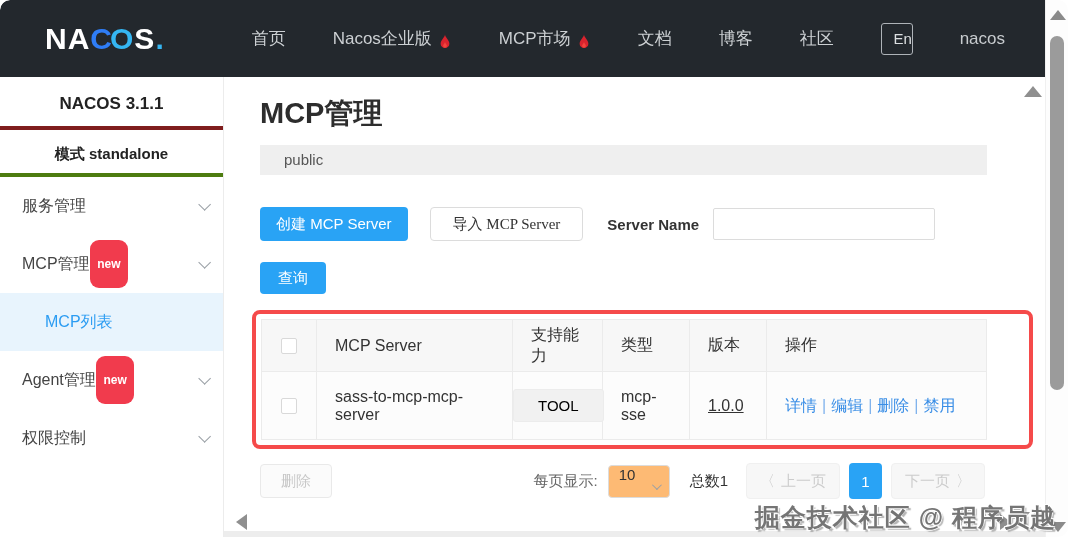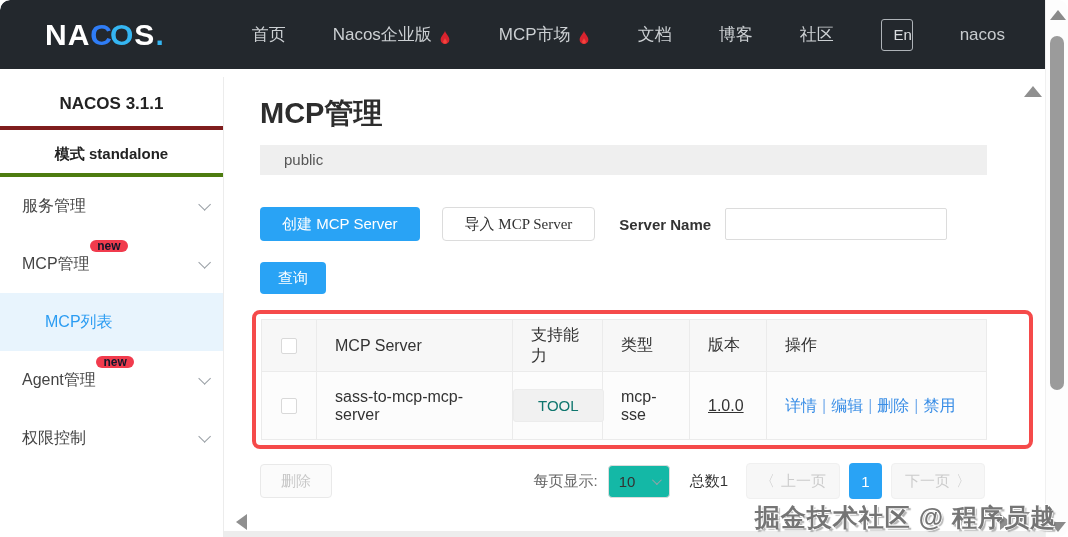--- a/index.html
+++ b/index.html
@@ -1,80 +1,80 @@
 <!DOCTYPE html>
 <html><head>
 <meta charset="utf-8">
 <style>
   * { margin:0; padding:0; box-sizing:border-box; }
   html,body { background:#ffffff; }
   body { font-family:"Liberation Sans","DejaVu Sans",sans-serif; width:1068px; height:537px; overflow:hidden; }
   .window { position:relative; width:1068px; height:537px; border-radius:10px; overflow:hidden; background:#fff; }
 
   
-  .navbar { position:absolute; left:0; top:0; width:1045px; height:69px; background:#23282d;
+  .navbar { position:absolute; left:0; top:0; width:1045px; height:77px; background:#23282d;
             display:flex; align-items:center; border-radius:10px 0 0 0; }
   .logo { margin-left:45px; font-size:30px; font-weight:bold; letter-spacing:1px; color:#fff; display:flex; align-items:center; }
   .logo .c { color:#2f7df6; margin-right:-3px; }
   .logo .o { color:#35b6f2; }
   .logo .dot { color:#35b6f2; }
   .nav-menu { display:flex; align-items:center; margin-left:auto; margin-right:40px; gap:47px; }
   .nav-item { color:#ccd0d3; font-size:17px; cursor:pointer; display:flex; align-items:flex-end; gap:6px; white-space:nowrap; }
   .flame { width:14px; height:17px; display:inline-block; }
   .lang-btn { width:32px; height:32px; border:1px solid #aeb3b8; border-radius:3px; color:#dcdfe1;
               font-size:15px; display:flex; align-items:center; justify-content:center; cursor:pointer;padding-left:12px; }
   .nav-user { color:#c7cbce; font-size:17px; cursor:pointer; }
 
   
   .sidebar { position:absolute; left:0; top:77px; width:224px; height:460px; background:#fff; border-right:1px solid #ececec; }
   .side-version { height:53px; line-height:53px; text-align:center; font-weight:bold; font-size:17px; color:#222; border-bottom:4px solid #7f1d1d; }
   .side-mode { height:47px; line-height:47px; text-align:center; font-weight:bold; font-size:15px; color:#222; border-bottom:4px solid #4d7c0f; }
   .side-item { height:58px; display:flex; align-items:center; padding:0 16px 0 22px; font-size:16px; color:#444; cursor:pointer; position:relative; }
   .side-item .lbl { position:relative; }
   .chev { margin-left:auto; width:9px; height:9px; border-right:1.6px solid #9aa0a6; border-bottom:1.6px solid #9aa0a6;
           transform:rotate(45deg) translateY(-3px); }
-  .badge-new { position:absolute; top:-14px; right:-38px; background:#f13b4d; color:#0f172a; font-size:12px; font-weight:bold;
-               padding:0 7px; border-radius:9px; line-height:1; }
+  .badge-new { position:absolute; top:-14px; right:-38px; background:#f13b4d; color:#ffffff; font-size:12px; font-weight:bold;
+               padding:18px 7px; border-radius:9px; line-height:1; }
   .side-sub { height:58px; display:flex; align-items:center; padding-left:45px; font-size:16px; cursor:pointer; }
   .side-sub.selected { background:#e8f4fd; color:#2b9cf2; }
 
   
   .main { position:absolute; left:224px; top:77px; width:821px; height:460px; background:#fff; padding-left:36px; }
   .page-title { margin-top:16px; font-size:29px; line-height:40px; font-weight:bold; color:#2d2d2d; }
   .ns-bar { margin-top:12px; width:727px; height:30px; line-height:30px; background:#efefef; color:#555; font-size:15px; padding-left:24px; }
 
   .toolbar { margin-top:32px; display:flex; align-items:center; }
-  .btn-blue { background:#29a3f5; color:#fff; border:none; border-radius:4px; font-size:15px; height:34px; padding:0 22px; cursor:pointer; font-family:inherit; }
+  .btn-blue { background:#29a3f5; color:#fff; border:none; border-radius:4px; font-size:15px; height:34px; padding:0 16px; cursor:pointer; font-family:inherit; }
   .btn-white { background:#fff; color:#333; border:1px solid #dcdcdc; border-radius:4px; font-size:15px; height:34px; padding:0 22px; margin-left:22px; cursor:pointer; font-family:Liberation Serif, serif; }
   .srv-label { font-weight:bold; font-size:15px; color:#333; margin-left:24px; }
   .srv-input { width:222px; height:32px; border:1px solid #dcdcdc; border-radius:2px; margin-left:14px; font-size:14px; padding:0 8px; outline:none; }
   .btn-query { margin-top:21px; height:32px; padding:0 18px; }
 
   
   .table-wrap { margin-left:-8px; margin-top:16px; width:781px; border:4px solid #f54a4a; border-radius:8px; padding:5px; background:#fff; }
   table { border-collapse:collapse; table-layout:fixed; width:725px; }
   th, td { border:1px solid #ebebeb; font-size:16px; color:#333; text-align:left; padding:0 18px; font-weight:normal; vertical-align:middle; }
   thead tr { height:52px; background:#f7f7f7; }
   tbody tr { height:68px; background:#fcfcfc; }
   .cell-check { text-align:center; padding:0; }
   .checkbox { display:inline-block; width:16px; height:16px; border:1px solid #d9d9d9; border-radius:2px; background:#fff; vertical-align:middle; cursor:pointer; }
   .tag-cell { text-align:center; padding:0; }
-  .tool-tag { display:inline-block; background:#f1f1f1; border:1px solid #ececec; border-radius:3px; color:#0f766e; font-size:15px; padding:7px 24px; }
+  .tool-tag { display:inline-block; background:#f1f1f1; border:1px solid #ececec; border-radius:3px; color:#000000; font-size:15px; padding:7px 24px; }
   .break-all { word-break:break-all;text-decoration:underline; }
   .actions { max-width:172px; line-height:24px; }
   .actions a { color:#3a8ee6; text-decoration:none; cursor:pointer; }
   .act-sep { color:#7fb2ec; margin:0 5px; }
 
   
   .table-footer { margin-top:14px; width:725px; display:flex; align-items:center; }
   .btn-del { height:34px; padding:0 20px; background:#fbfbfb; border:1px solid #e9e9e9; border-radius:4px; color:#c8c8c8; font-size:15px; font-family:inherit; }
   .foot-right { margin-left:auto; display:flex; align-items:center; }
   .pgsize-label { color:#666; font-size:15px; }
-  .select { margin-left:10px; width:62px; height:33px; border:1px solid #dcdcdc; border-radius:4px; background:#14b8a6;
-            display:flex; align-items:center; padding:0 10px; cursor:pointer; font-size:15px; color:#333; }
+  .select { margin-left:10px; width:62px; height:33px; border:1px solid #dcdcdc; border-radius:4px; background:#fdba74;
+            display:flex; align-items:center; padding:0 10px; cursor:pointer; font-size:15px; color:#333;flex-direction:column; }
   .select .chev { width:7px; height:7px; transform:rotate(45deg) translateY(-2px); }
   .total { margin:0 18px 0 20px; font-size:15px; color:#333; }
   .pg-btn { height:36px; padding:0 13px; background:#f7f7f7; border:1px solid #f0f0f0; border-radius:4px; color:#ccc; font-size:15px;
             display:flex; align-items:center; gap:6px; }
   .pg-cur { width:33px; height:36px; margin:0 9px; background:#29a3f5; color:#fff; border-radius:4px; font-size:15px;
             display:flex; align-items:center; justify-content:center; cursor:pointer; }
 
   
   .watermark { position:absolute; right:12px; bottom:3px; z-index:60; font-size:25px; font-weight:bold; color:#757575; letter-spacing:1px;
                text-shadow:-1px -1px 0 #fff, 1px -1px 0 #fff, -1px 1px 0 #fff, 2px 2px 1px rgba(90,90,90,.45); pointer-events:none; }

